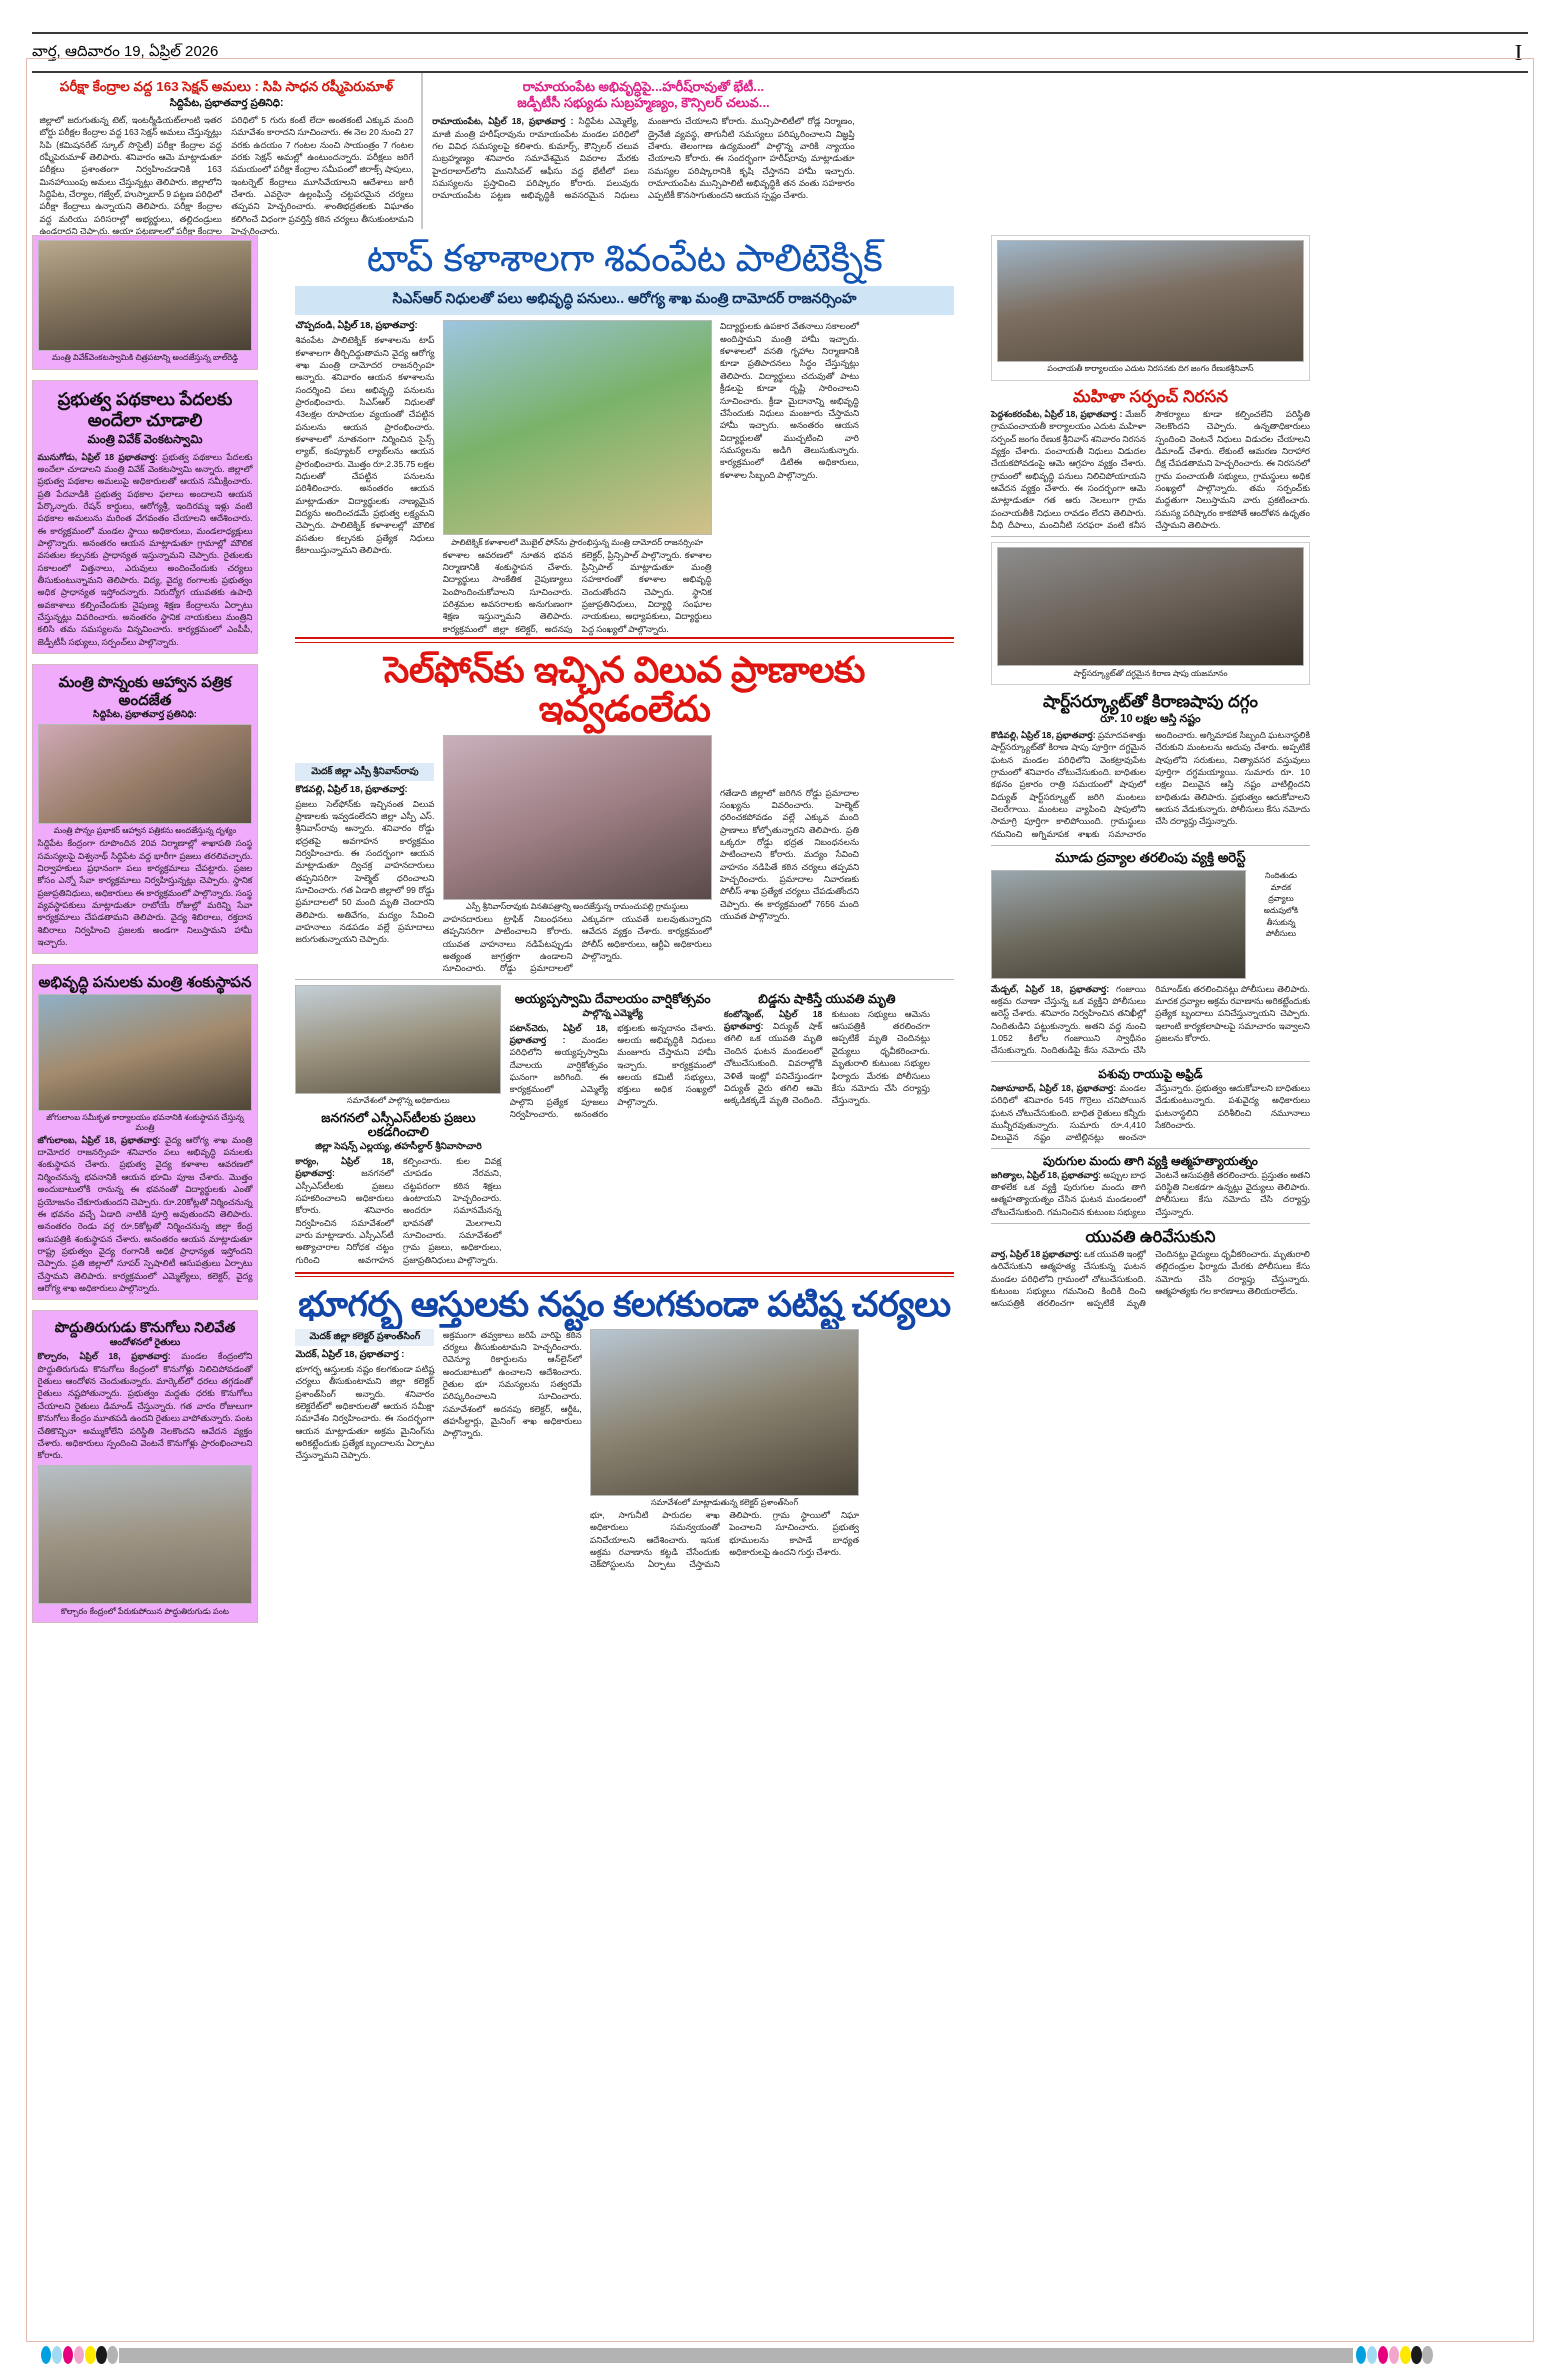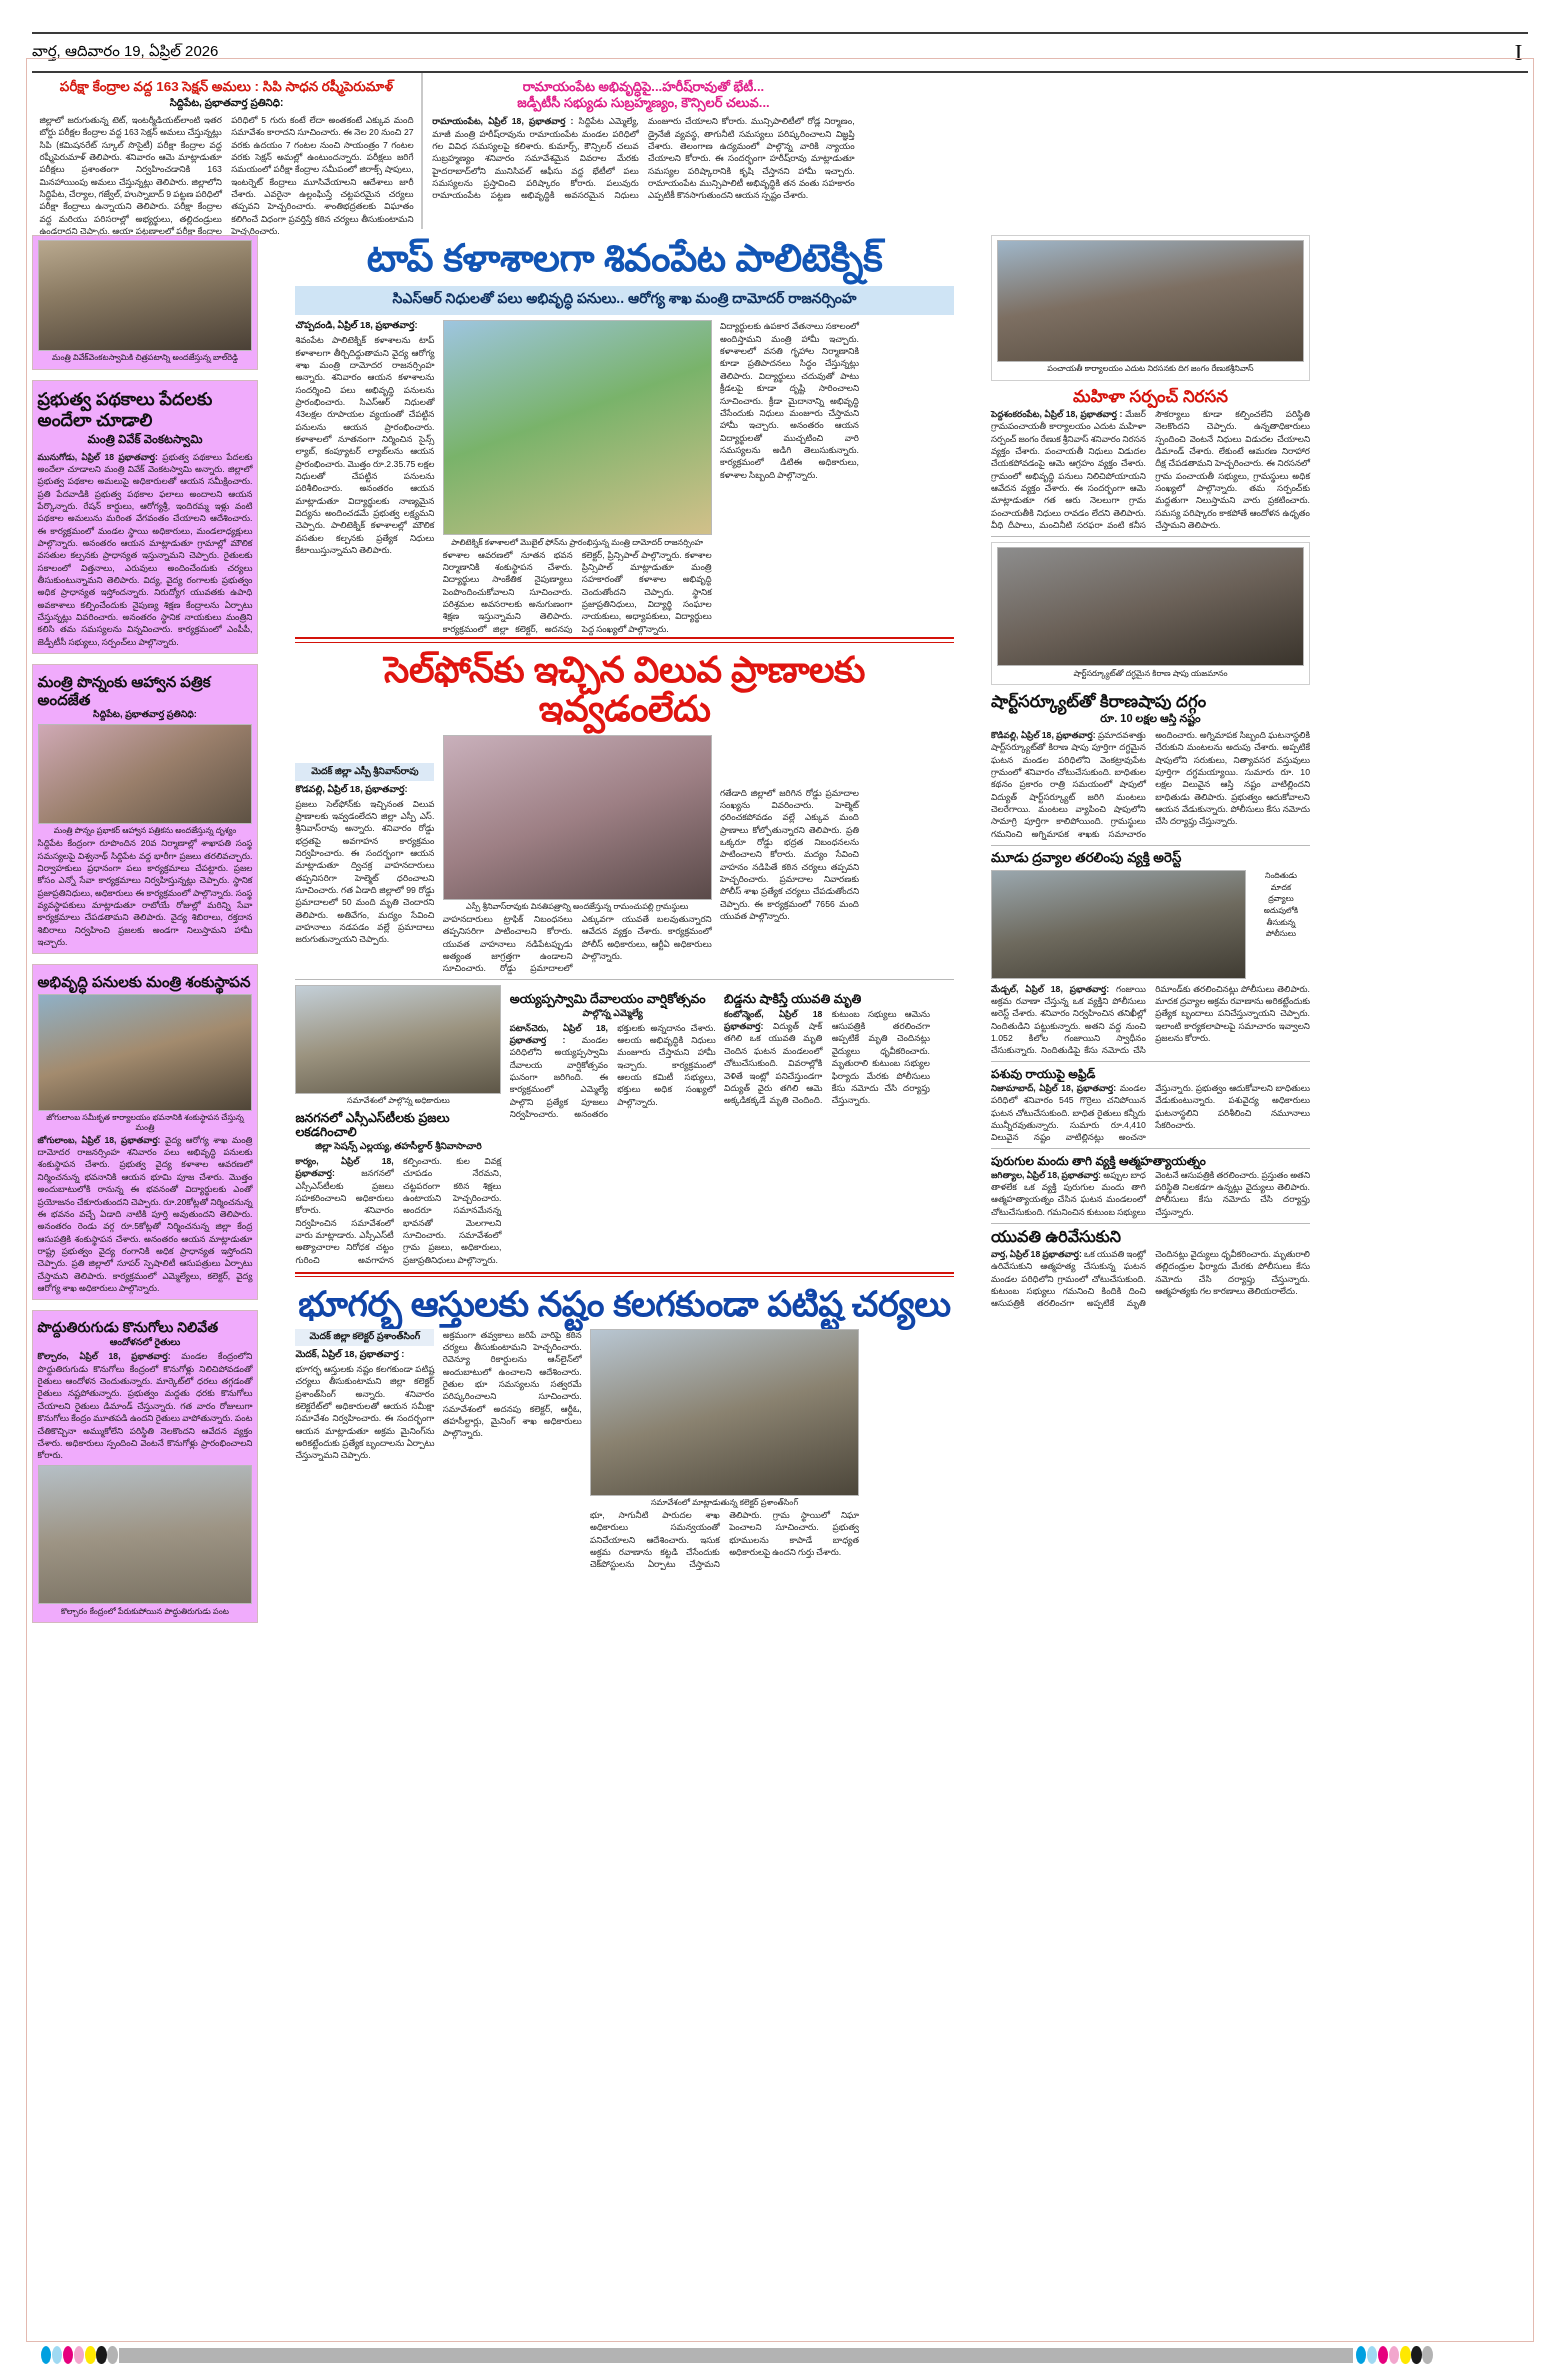--- a/index.html
+++ b/index.html
@@ -59,28 +59,28 @@
   .spacer-l  { width: 30px; }
   .spacer-r  { width: 30px; }
 
   
   .panel { border:0.9px solid #d3b9bd; background:#f0abfc; padding:4.6px; margin-bottom:10px; }
   .panel-plain { border:0.9px solid #cfcfcf; background:#fff; padding:4.6px; margin-bottom:6.5px; }
 
   .photo { width:100%; background:#cfcfcf; border:0.9px solid #b9b9b9; display:block; }
   .cap { font-size:8px; text-align:center; color:#111; padding:2.3px 1.9px 0.9px; line-height:1.25; }
 
-  .hl-black { font-size:17.6px; font-weight:800; color:#111; text-align:left; line-height:1.18; margin:3.7px 0 0.9px; }
+  .hl-black { font-size:17.6px; font-weight:800; color:#111; text-align:center; line-height:1.18; margin:3.7px 0 0.9px; }
   .hl-red   { font-size:18.6px; font-weight:800; color:#d4130a; text-align:center; line-height:1.18; margin:3.7px 0 0.9px; }
   .sub-c    { font-size:11.6px; font-weight:700; color:#111; text-align:center; margin-bottom:1.9px; }
   .sub-sm   { font-size:9.3px; font-weight:700; color:#111; text-align:center; margin-bottom:1.9px; }
 
   
   .big-headline-blue {
-    font-size:38px; font-weight:700; color:#1255b5; text-align:center; line-height:1.1;
+    font-size:38px; font-weight:400; color:#1255b5; text-align:center; line-height:1.1;
     letter-spacing:-0.5px; padding:3.7px 0 1.9px;
   }
   .big-headline-red {
     font-size:36px; font-weight:800; color:#e01510; text-align:center; line-height:1.1;
     letter-spacing:-0.5px; padding:3.7px 0 1.9px;
   }
   .big-headline-blue2 {
     font-size:35px; font-weight:800; color:#1145a8; text-align:center; line-height:1.1;
     letter-spacing:-0.5px; padding:3.7px 0 1.9px;
   }

